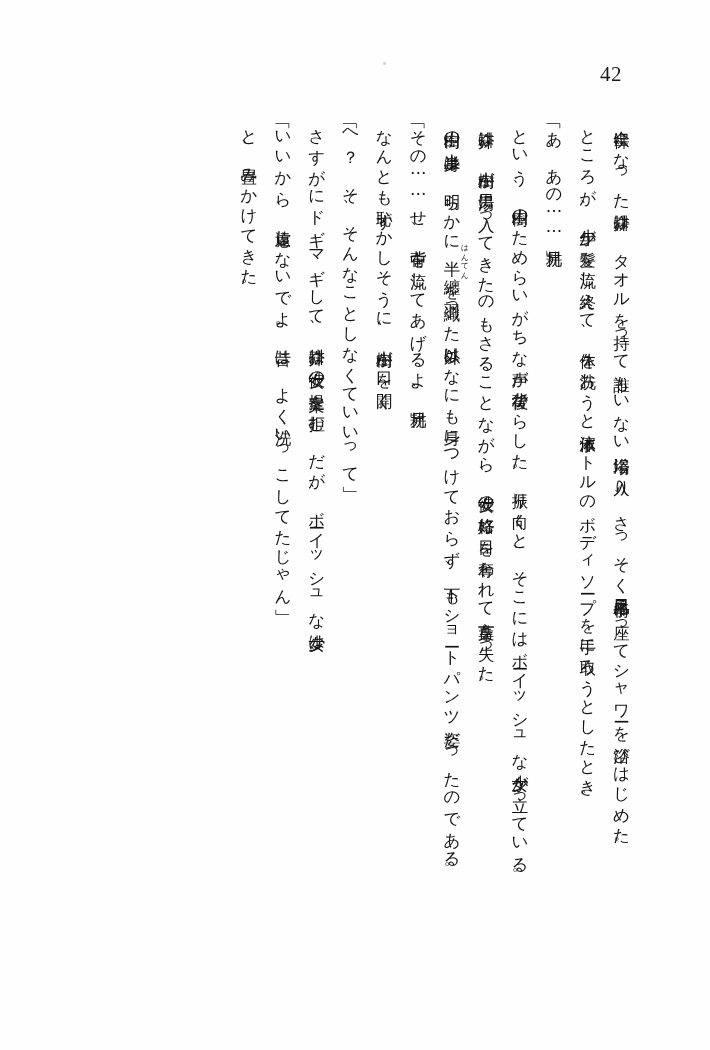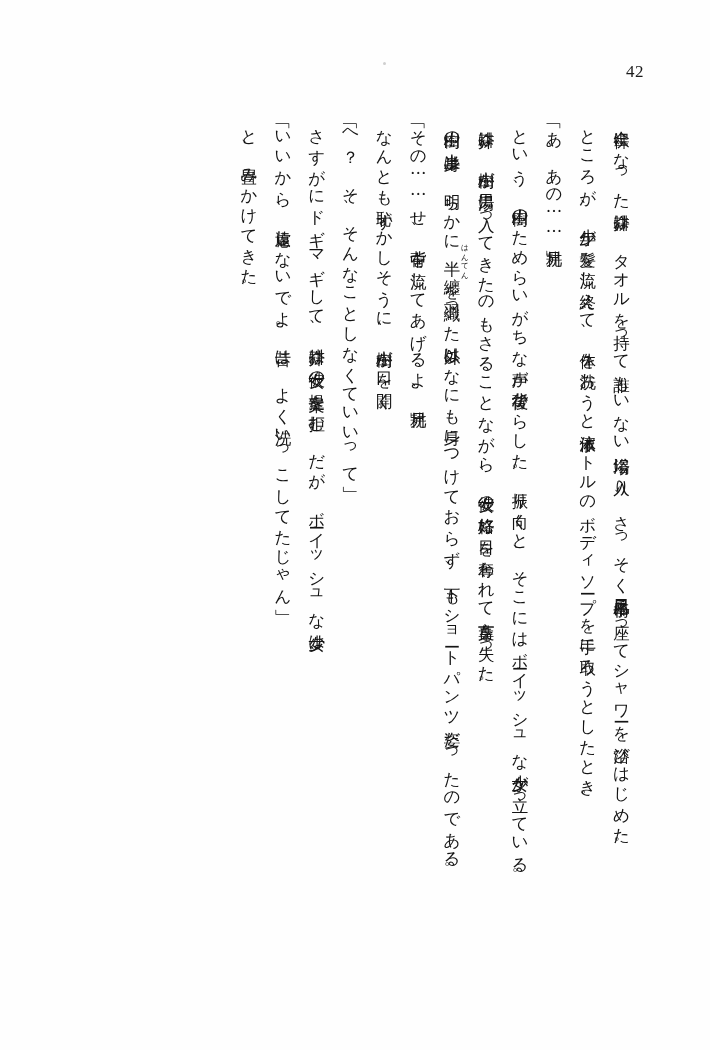--- a/index.html
+++ b/index.html
@@ -19,23 +19,23 @@
   .page {
     position: absolute;
     inset: 0;
     background: #fefefe;
   }
 
   
   .page-number {
     position: absolute;
     top: 62px;
-    right: 66px;
+    right: 88px;
     font-family: "Liberation Serif", serif;
-    font-size: 17px;
+    font-size: 21px;
     letter-spacing: 0.5px;
     color: #1a1a1a;
   }
 
   
   .text-body {
     position: absolute;
     top: 118px;
     right: 72px;
     height: 840px;

